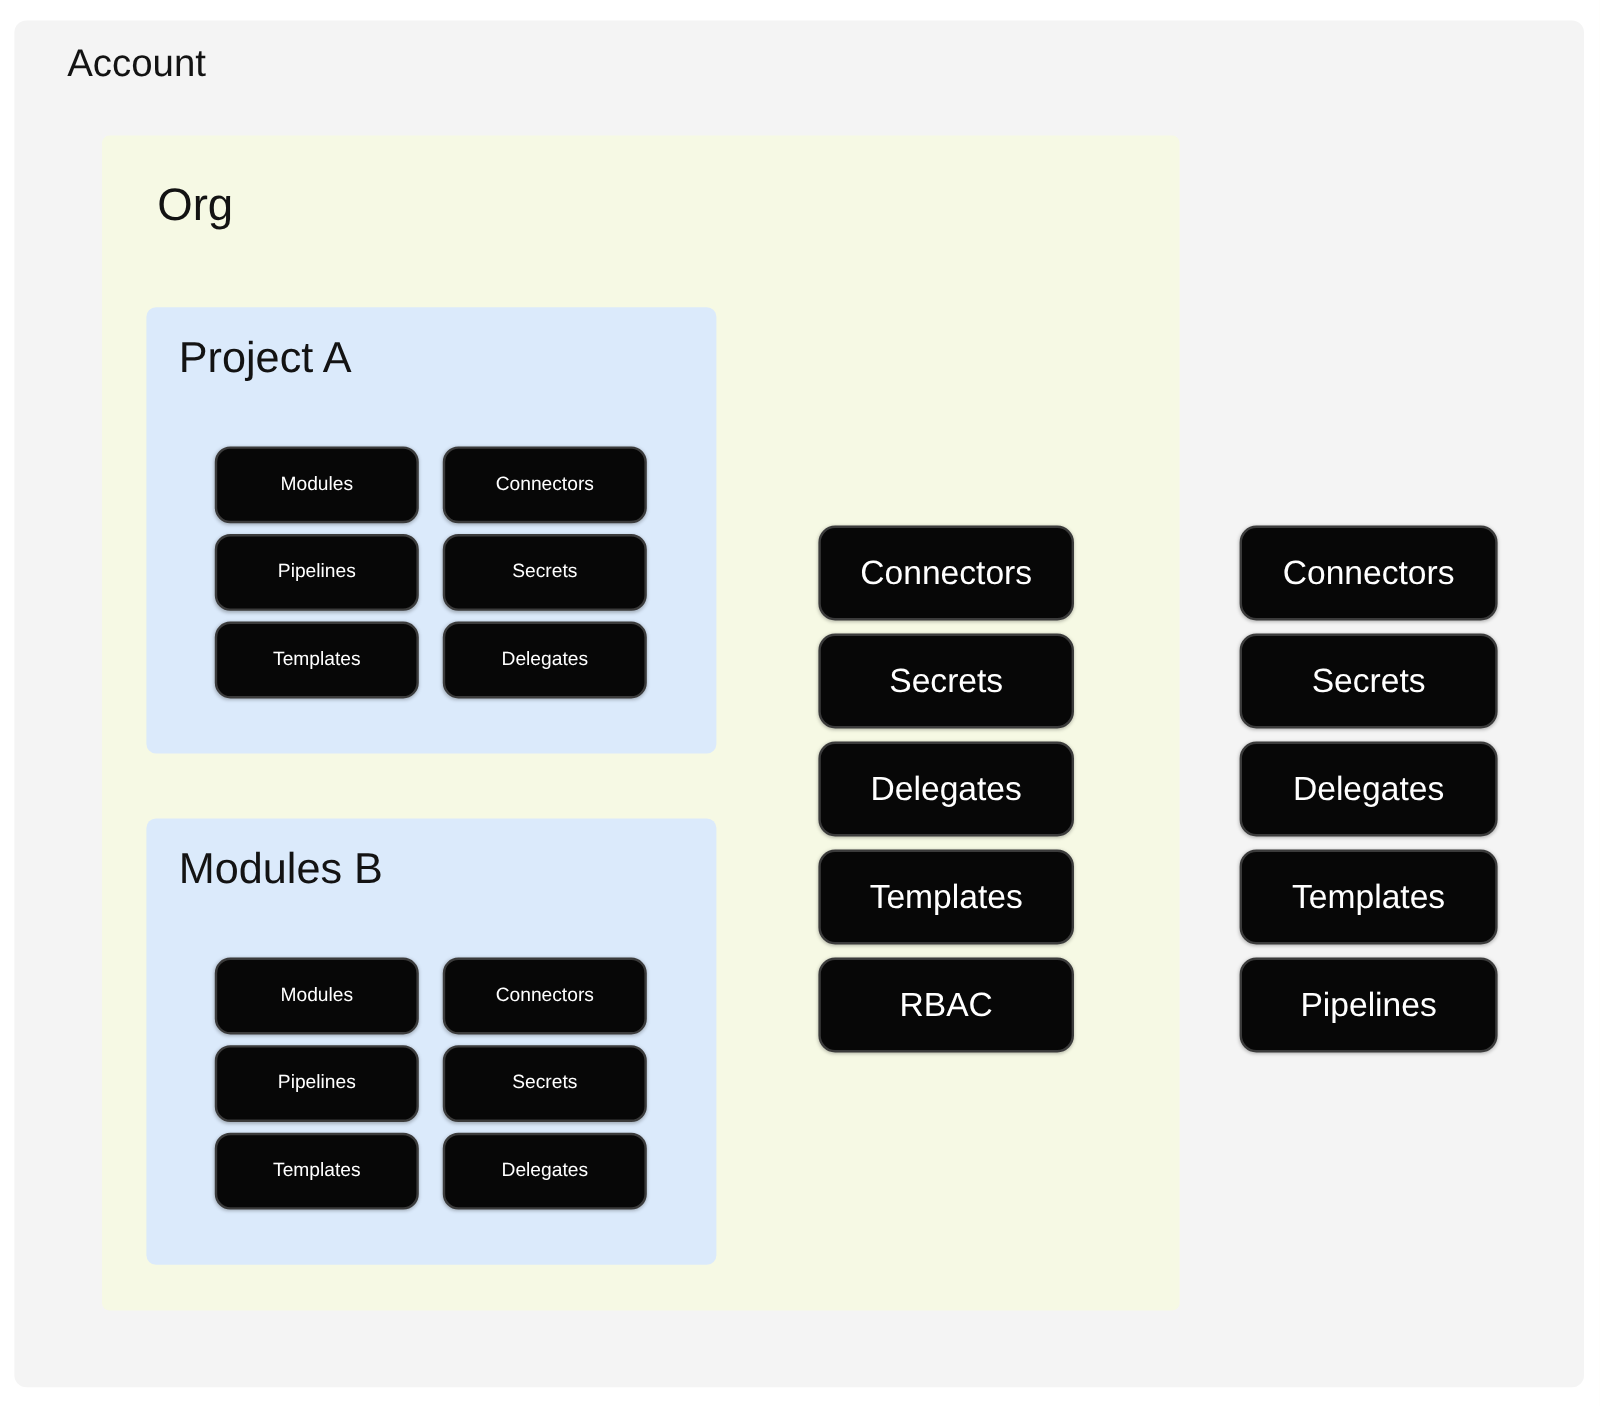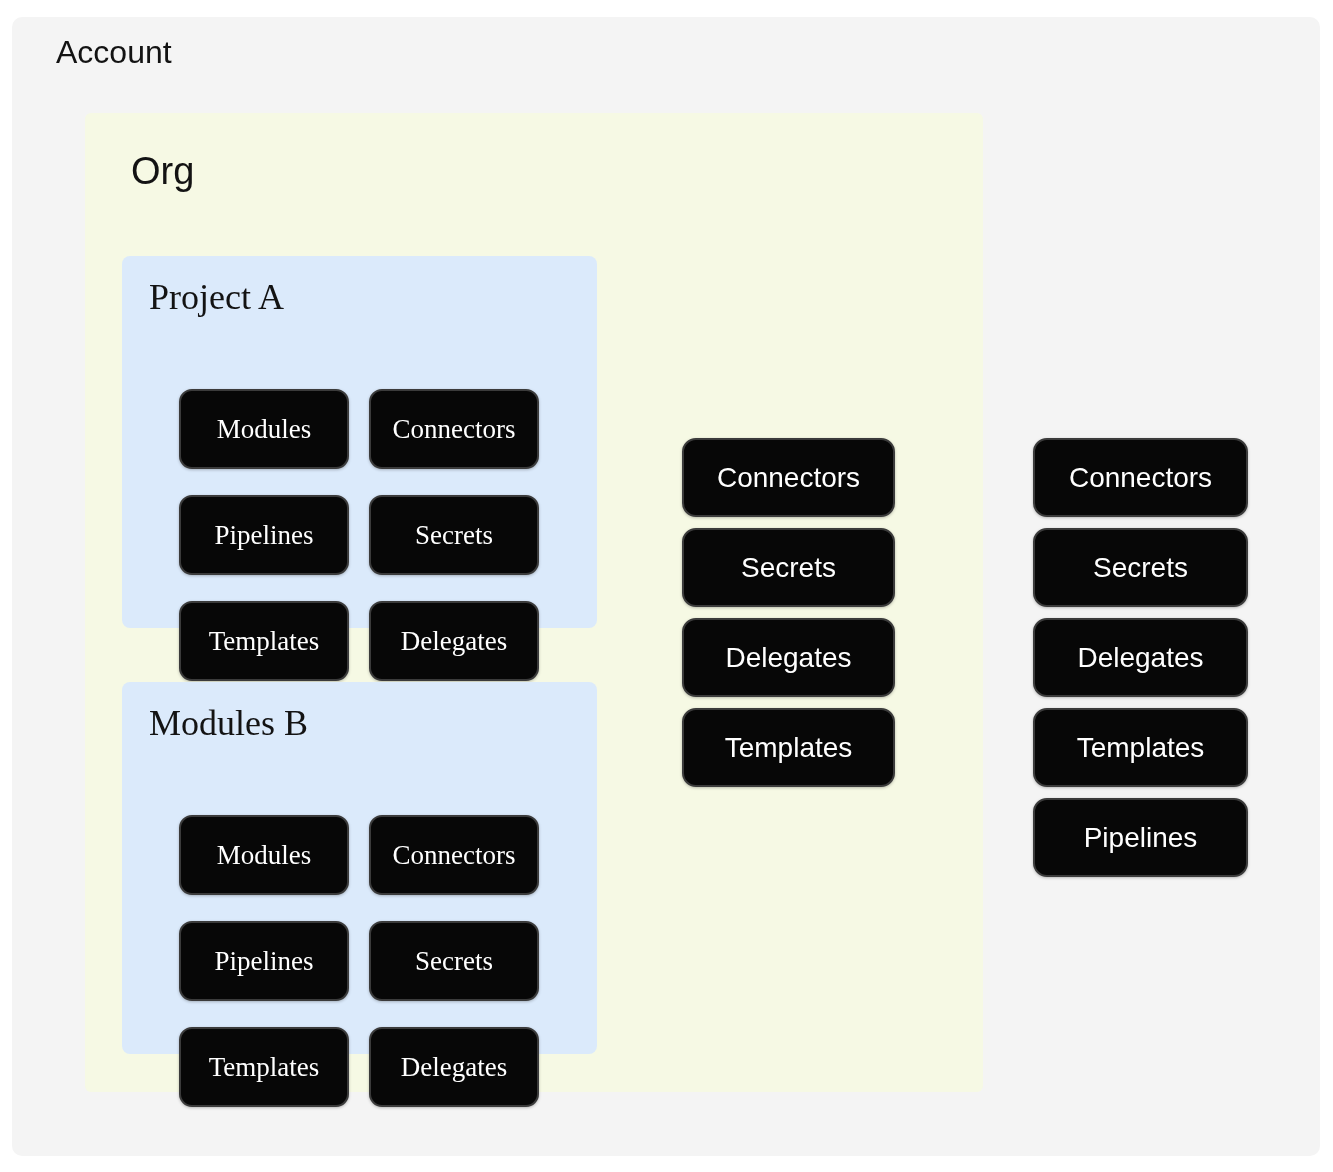--- a/index.html
+++ b/index.html
@@ -57,21 +57,20 @@
     color: #131313;
   }
   
   .project {
     position: absolute;
     left: 37px;
     width: 475px;
     height: 372px;
     background: #dbeafb;
     border-radius: 8px;
-    font-family: Liberation Serif, serif;
   }
   .project-a { top: 143px; }
   .project-b { top: 569px; }
   .project-title {
     position: absolute;
     left: 27px;
     top: 20px;
     margin: 0;
     font-size: 36px;
     font-weight: 400;
@@ -85,24 +84,23 @@
     border: 2.5px solid #3b3b3b;
     color: #ffffff;
     display: flex;
     align-items: center;
     justify-content: center;
     text-align: center;
     box-shadow: 0 1px 3px rgba(0,0,0,0.25);
   }
   .pill-sm {
     width: 170px;
-    height: 80px;
+    height: 64px;
     border-radius: 13px;
-    font-size: 27px;
-    margin-top: 17px;
+    font-size: 16px;
   }
   .pill-lg {
     height: 79px;
     border-radius: 14px;
     font-size: 28px;
   }
   .pill-grid {
     position: absolute;
     left: 57px;
     top: 116px;
@@ -162,20 +160,21 @@
             <div class="pill pill-sm">Templates</div>
             <div class="pill pill-sm">Delegates</div>
           </div>
       </section>
 
       <div class="pill-col org-pills">
           <div class="pill pill-lg">Connectors</div>
           <div class="pill pill-lg">Secrets</div>
           <div class="pill pill-lg">Delegates</div>
           <div class="pill pill-lg">Templates</div>
+          <div class="pill pill-lg">RBAC</div>
         </div>
     </section>
 
     <div class="pill-col account-pills">
         <div class="pill pill-lg">Connectors</div>
         <div class="pill pill-lg">Secrets</div>
         <div class="pill pill-lg">Delegates</div>
         <div class="pill pill-lg">Templates</div>
         <div class="pill pill-lg">Pipelines</div>
       </div>

